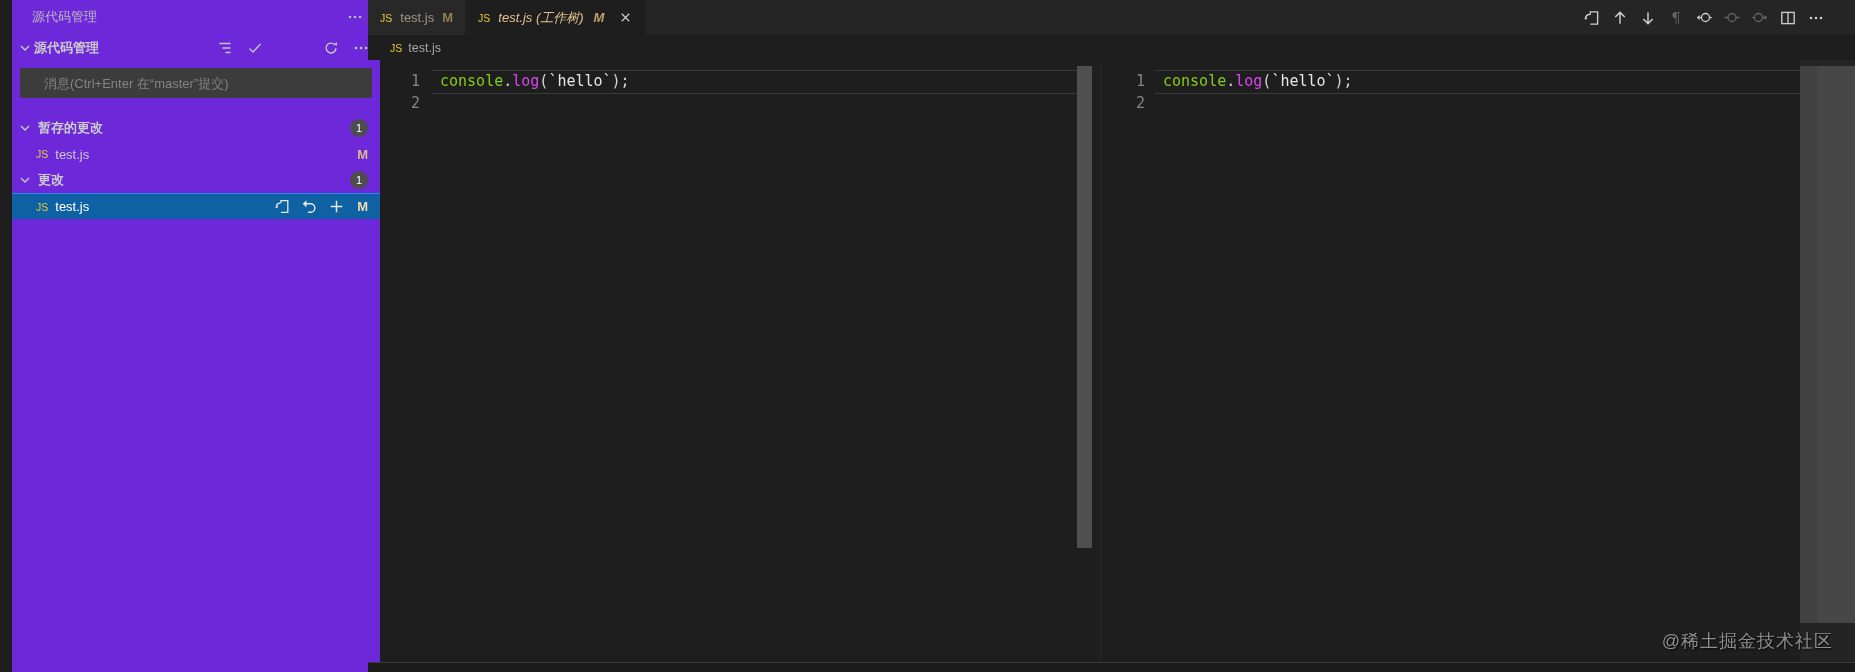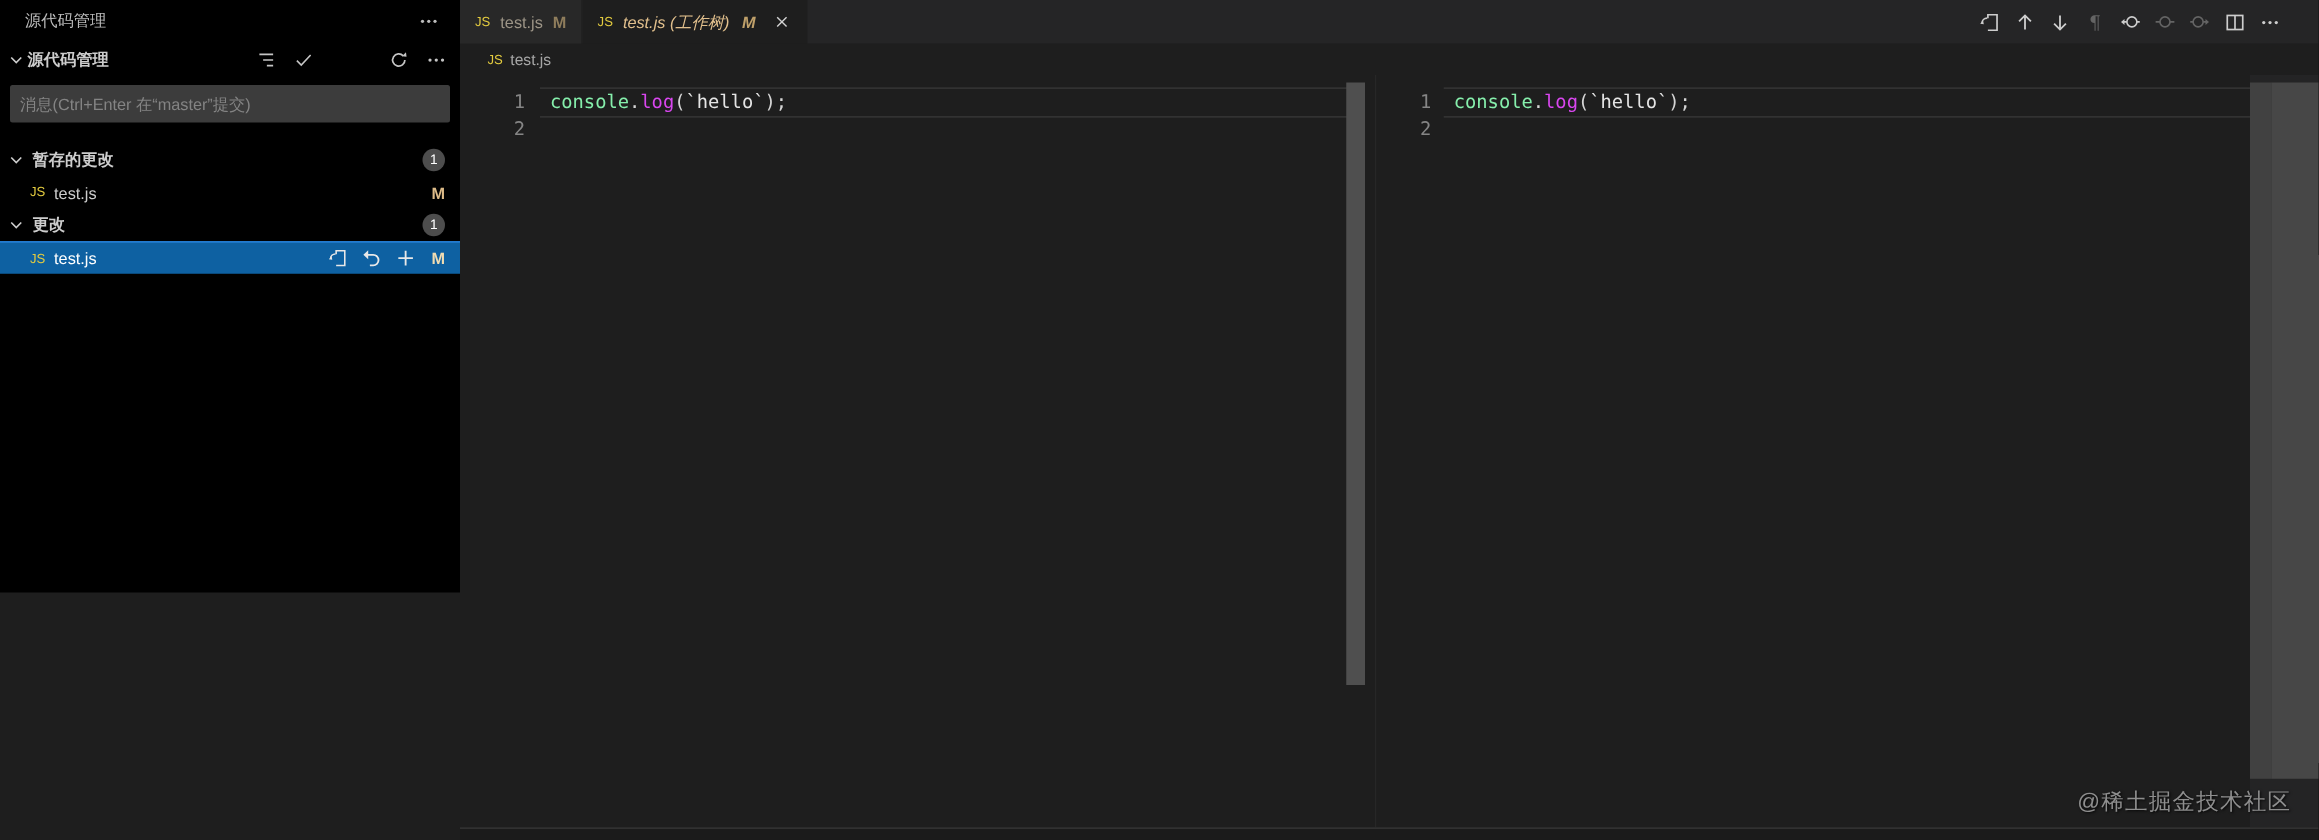--- a/index.html
+++ b/index.html
@@ -2,30 +2,30 @@
 <html><head>
 <meta charset="utf-8">
 <style>
   html,body{margin:0;padding:0;background:#111;}
   .screen{position:relative;width:1855px;height:672px;background:#1e1e1e;overflow:hidden;
           font-family:"Liberation Sans",sans-serif;color:#cccccc;-webkit-font-smoothing:antialiased;}
   .icon{display:inline-flex;align-items:center;justify-content:center;width:18px;height:18px;flex:0 0 auto;}
   svg{display:block;}
 
   
-  .sidebar{position:absolute;left:0;top:0;width:368px;height:474px;background:#000000;}
+  .sidebar{position:absolute;left:12px;top:0;width:368px;height:672px;background:#6d28d9;}
   .sb-title{height:34px;display:flex;align-items:center;justify-content:space-between;
             padding:0 16px 0 20px;font-size:13px;color:#bcbcbc;}
   .sb-section{height:28px;display:flex;align-items:center;padding:0 10px 0 4px;font-size:13px;
               font-weight:700;color:#cccccc;}
   .sb-icons{margin-left:auto;display:flex;align-items:center;gap:12px;color:#c5c5c5;}
   .sb-icons .push{margin-left:46px;}
   .commit-box{margin:6px 8px 0 8px;}
   .commit-box input{box-sizing:border-box;width:100%;height:30px;background:#3c3c3c;border:0;outline:none;
-                    border-radius:2px;color:#cccccc;font-size:13px;padding:0 8px;
+                    border-radius:2px;color:#cccccc;font-size:13px;padding:0 24px;
                     font-family:"Liberation Sans",sans-serif;}
   .commit-box input::placeholder{color:#848484;}
   .scm-rows{margin-top:17px;}
   .row{height:26px;display:flex;align-items:center;padding:0 12px 0 4px;font-size:13px;box-sizing:border-box;}
   .row .label{margin-left:4px;}
   .grp{font-weight:700;color:#cccccc;}
   .badge{margin-left:auto;width:18px;height:18px;border-radius:50%;background:#4d4d4d;color:#ffffff;
          font-size:11px;font-weight:400;display:flex;align-items:center;justify-content:center;}
   .file{padding-left:24px;color:#cccccc;}
   .file .fname{margin-left:7px;}
@@ -49,21 +49,21 @@
   .pilcrow{font-size:15px;font-family:"DejaVu Serif",serif;}
 
   
   .breadcrumb{position:absolute;left:368px;top:35px;height:25px;right:0;display:flex;align-items:center;
               padding-left:22px;font-size:12.5px;color:#a6a6a6;gap:6px;background:#1e1e1e;}
 
   
   .mono{font-family:"DejaVu Sans Mono","Liberation Mono",monospace;font-size:15px;line-height:22px;}
   .lnum{position:absolute;width:52px;text-align:right;color:#858585;}
   .codeline{position:absolute;white-space:pre;}
-  .t-b{color:#86efac;}.t-p{color:#d4d4d4;}.t-f{color:#d946ef;}.t-s{color:#e5e5e5;}
+  .t-b{color:#84cc16;}.t-p{color:#d4d4d4;}.t-f{color:#d946ef;}.t-s{color:#e5e5e5;}
   .curline{position:absolute;height:22px;border-top:1px solid #3a3a3a;border-bottom:1px solid #3a3a3a;box-sizing:content-box;}
   .sash{position:absolute;left:1100px;top:60px;width:1px;height:602px;background:#272727;}
   .scroll-left{position:absolute;left:1077px;top:66px;width:15px;height:482px;background:#4f4f4f;}
   .track-right{position:absolute;left:1800px;top:60px;width:55px;height:602px;background:#242425;}
   .slider-right{position:absolute;left:1800px;top:66px;width:17px;height:557px;background:#414141;}
   .minimap{position:absolute;left:1817px;top:66px;width:38px;height:557px;background:#474747;}
 
   .bottom-strip{position:absolute;left:368px;right:0;top:662px;height:10px;background:#1b1b1b;border-top:1px solid #3a3a3a;}
   .watermark{position:absolute;right:22px;top:629px;font-size:18px;color:#8e8e8e;
              text-shadow:1px 1px 2px rgba(0,0,0,.85);letter-spacing:1px;}

